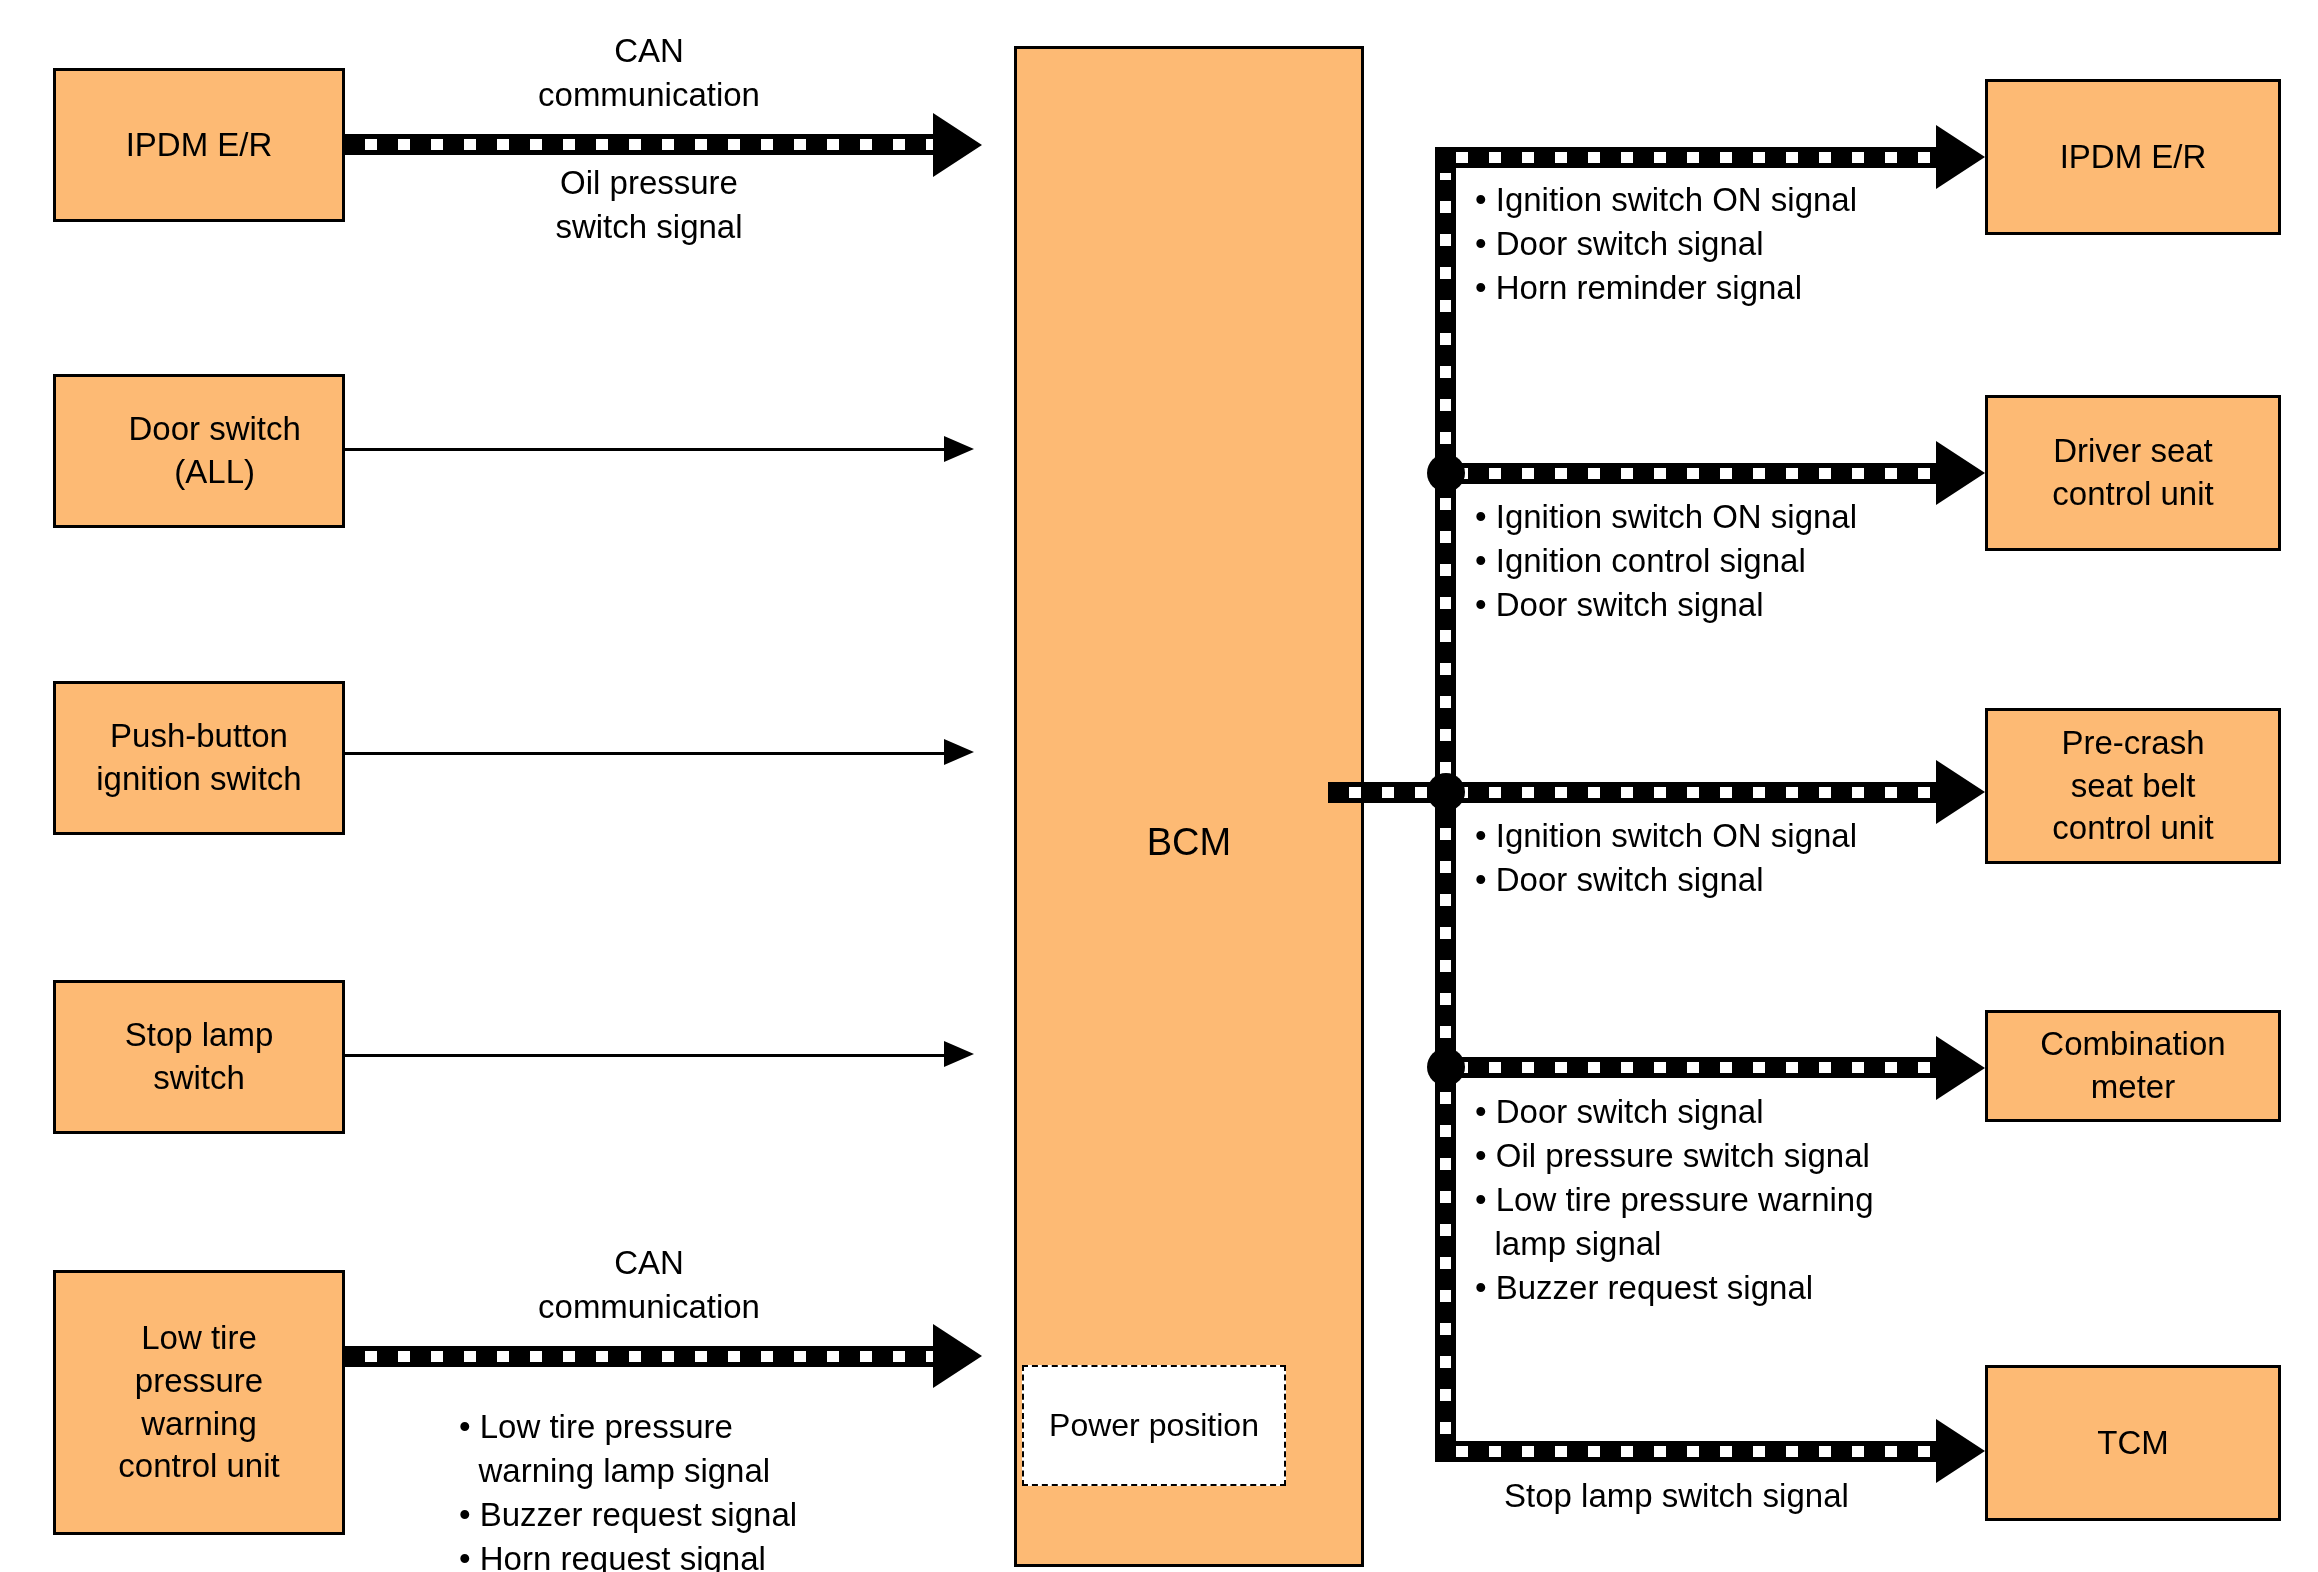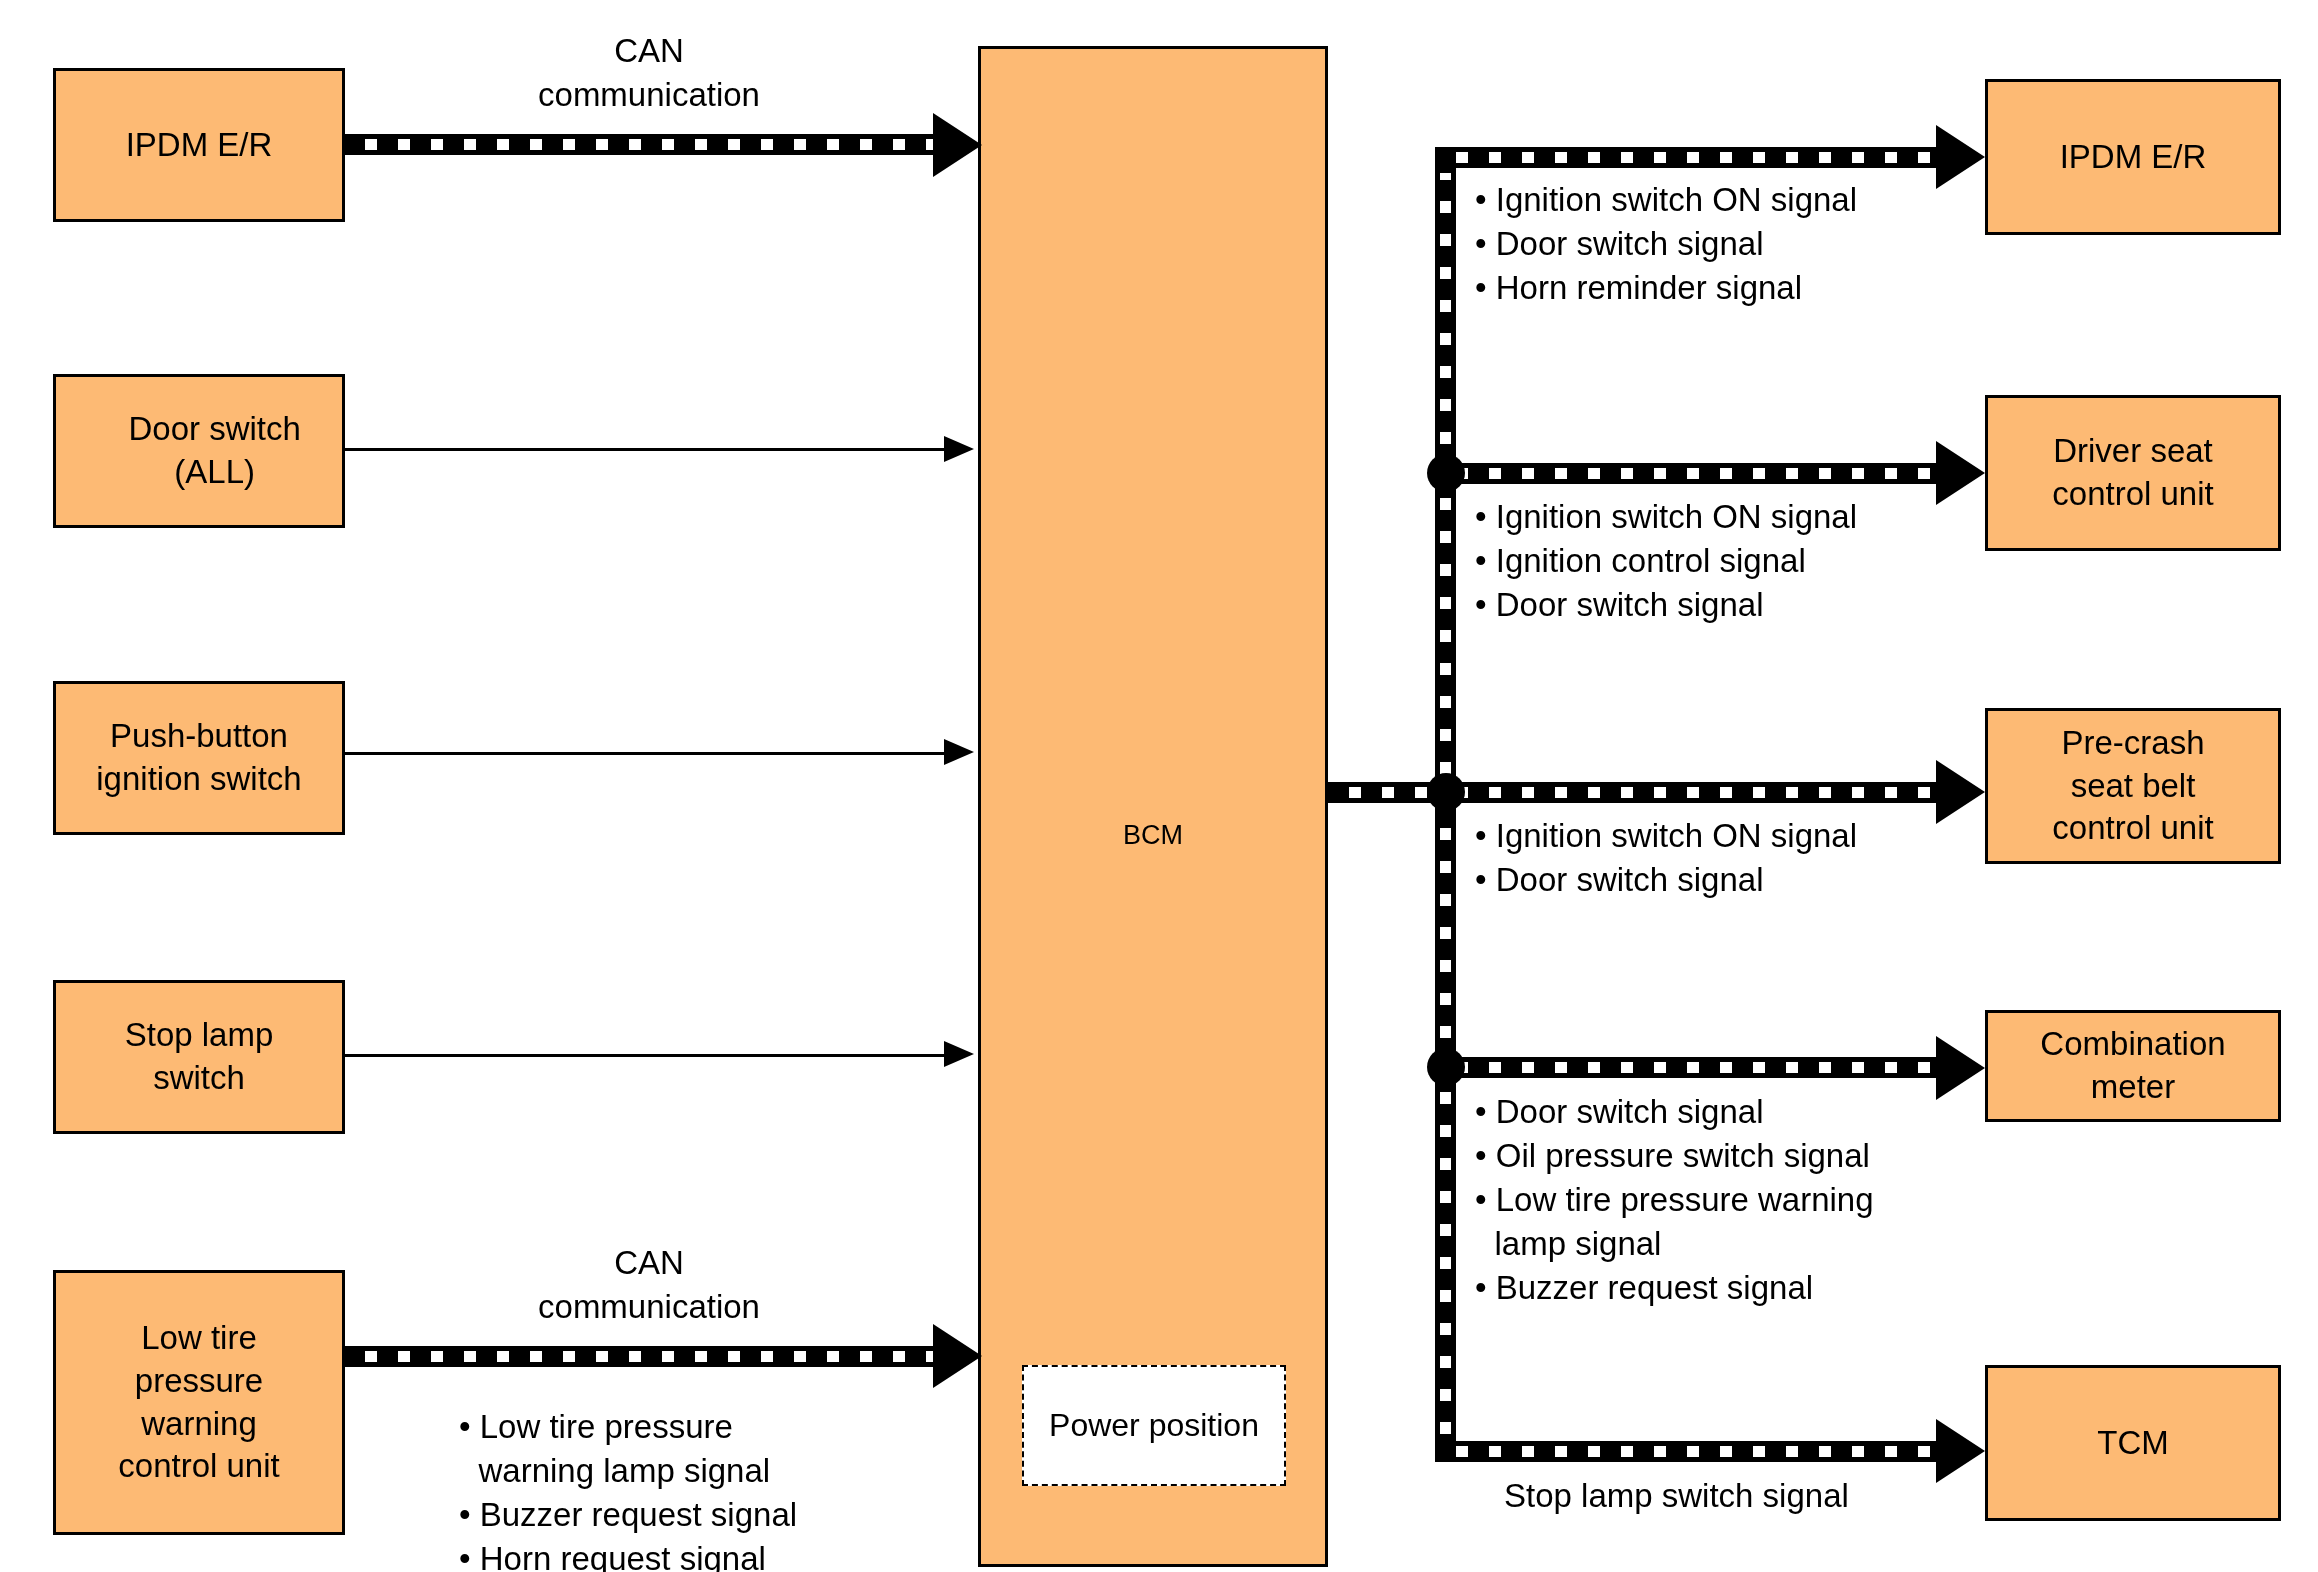--- a/index.html
+++ b/index.html
@@ -15,21 +15,21 @@
     display:flex;
     align-items:center;
     justify-content:center;
     text-align:center;
     line-height:1.30;
     font-size:33px;
     color:#000;
     padding:2.3px 5.7px;
     white-space:pre-line;
   }
-  .node.big{font-size:27px;}
+  .node.big{font-size:38px;margin-left:36px;}
 
   .dashedbox{
     position:absolute;
     box-sizing:border-box;
     border:2.9px dashed #000;
     background:#fff;
     display:flex;
     align-items:center;
     justify-content:center;
     text-align:center;
@@ -167,20 +167,22 @@
 meter</div>
 
   <div class="node" style="left:1985px;top:1365px;width:296px;height:156px;">TCM</div>
 
   <div class="canh" style="left:344px;top:134px;width:600px;"></div>
   <div class="canarrow" style="left:933px;top:113px;"></div>
 
   <div class="label center" style="left:471px;top:29px;width:356px;">CAN
 communication</div>
 
+  <div class="label center" style="left:471px;top:161px;width:356px;">Oil pressure
+switch signal</div>
 
   <div class="thinline" style="left:344px;top:448px;width:600px;"></div>
   <div class="thinarrow" style="left:944px;top:436px;"></div>
 
   <div class="thinline" style="left:344px;top:752px;width:600px;"></div>
   <div class="thinarrow" style="left:944px;top:739px;"></div>
 
   <div class="thinline" style="left:344px;top:1054px;width:600px;"></div>
   <div class="thinarrow" style="left:944px;top:1041px;"></div>
 

